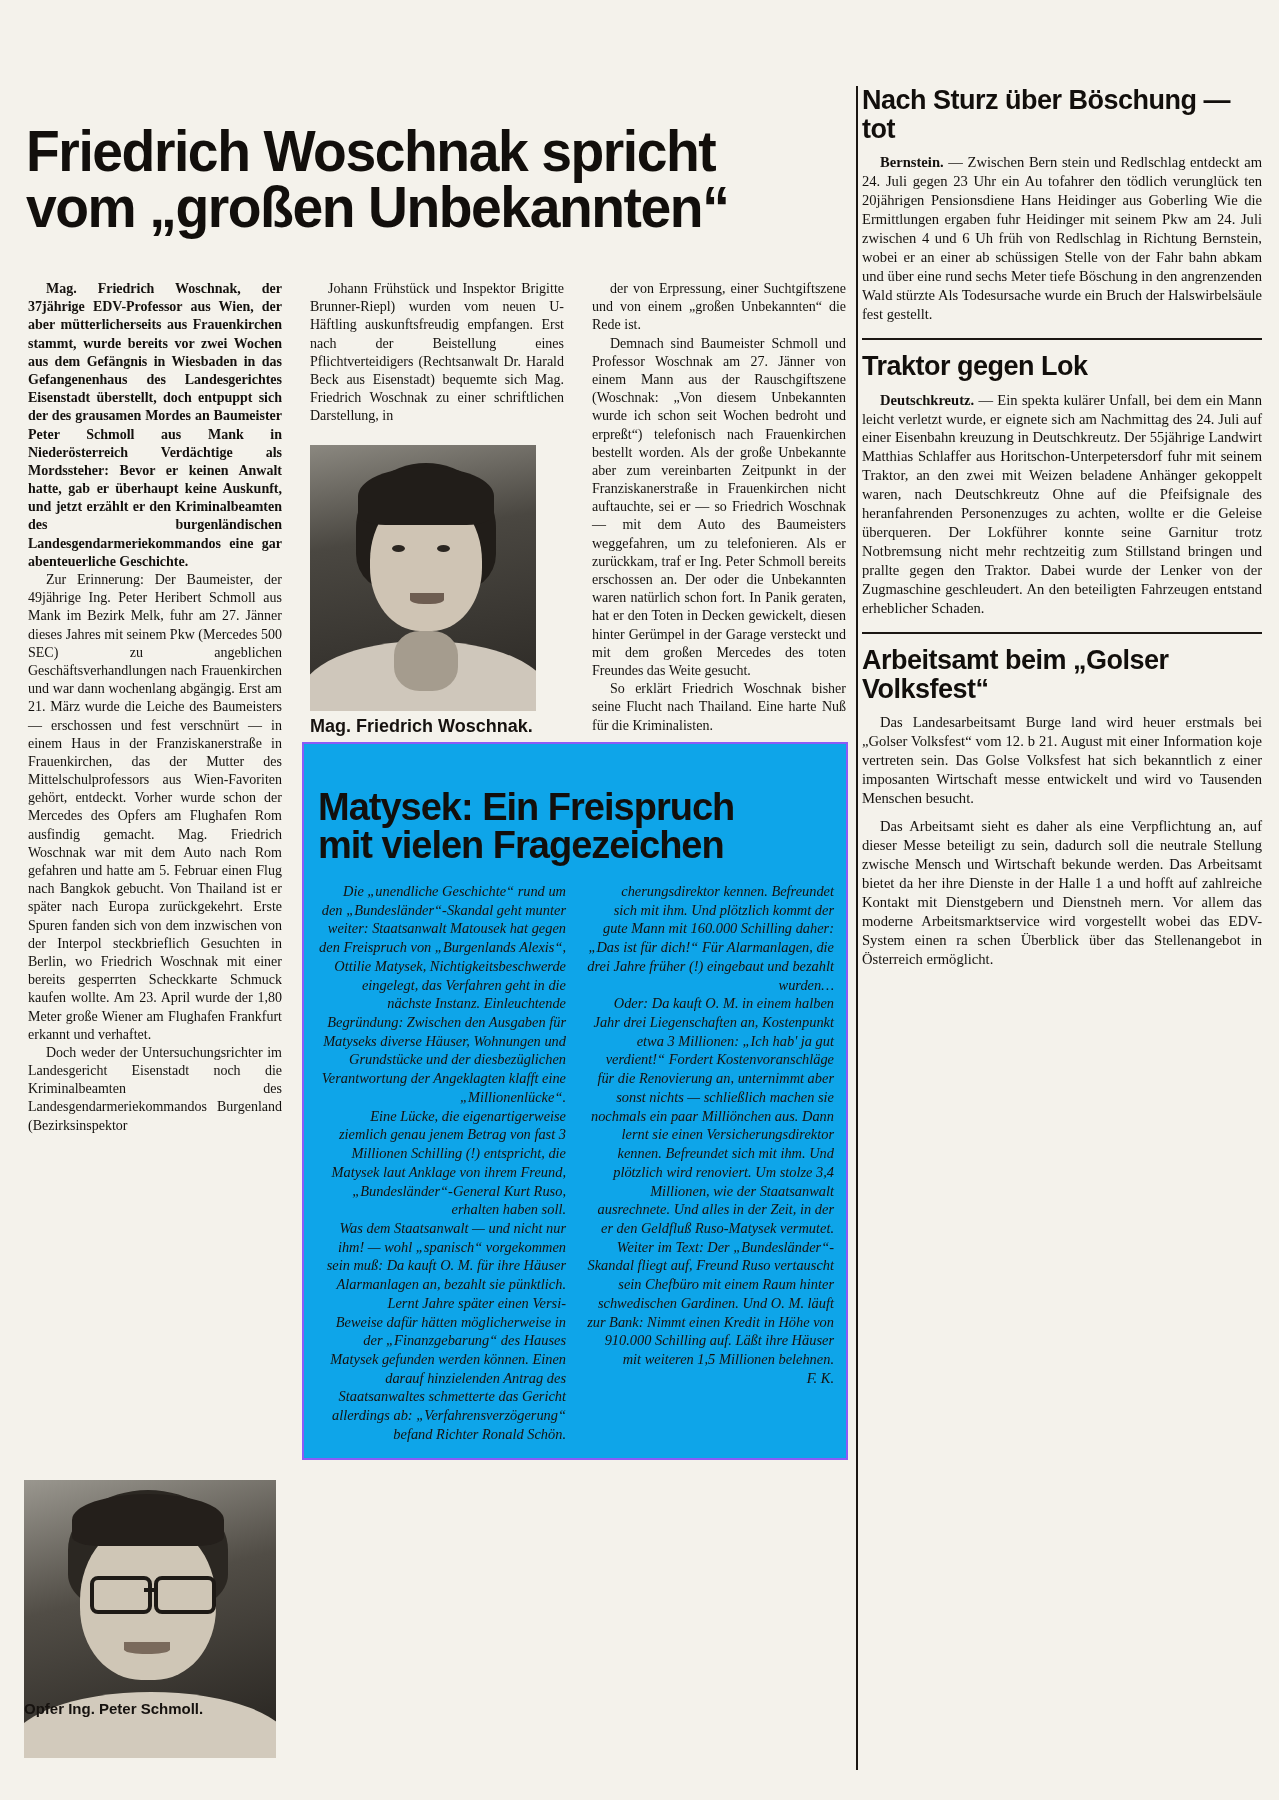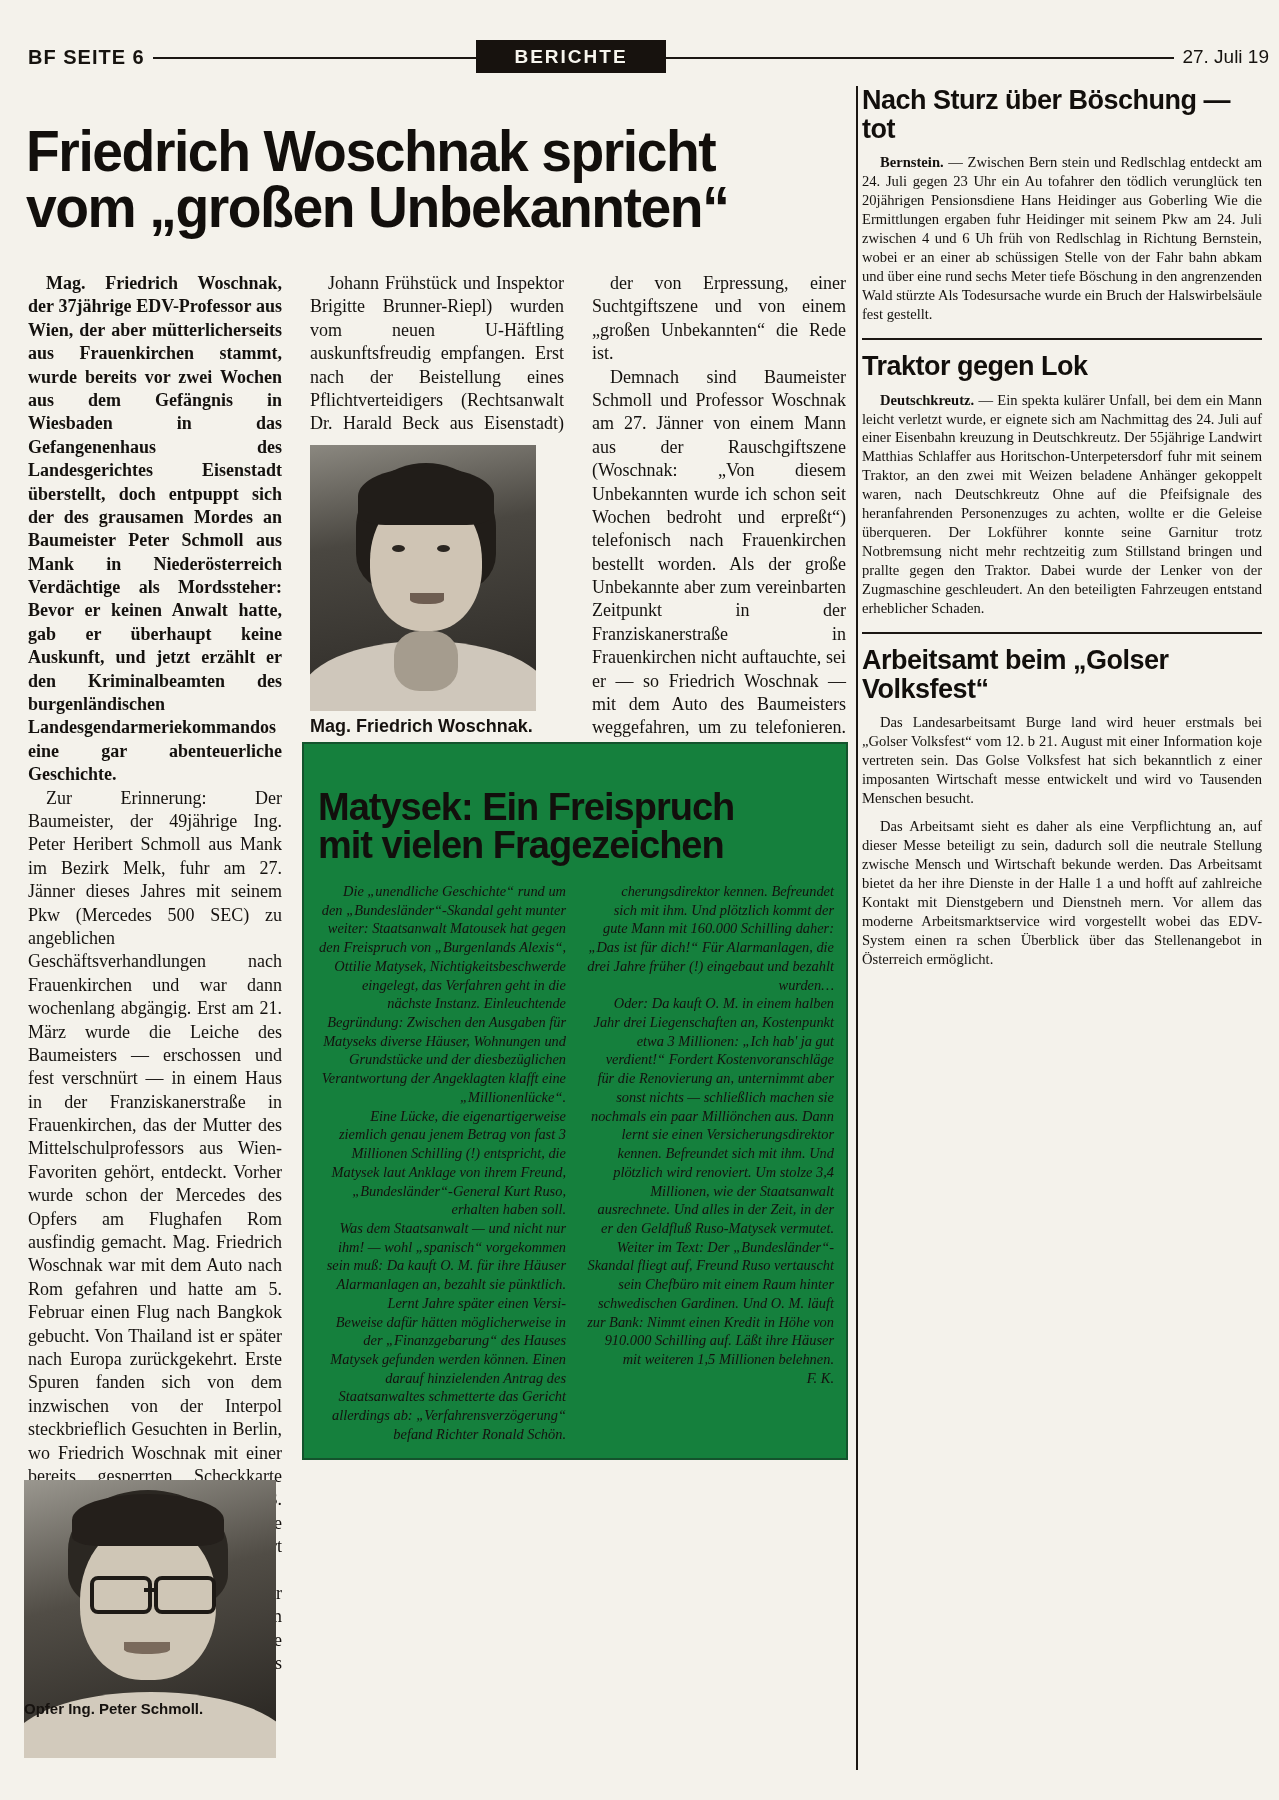--- a/index.html
+++ b/index.html
@@ -95,23 +95,23 @@
 
   
   .body-cols {
     position: absolute;
     left: 28px;
     top: 272px;
     width: 820px;
   }
   .col {
     position: absolute;
-    top: 0;
+    top: 8px;
     width: 254px;
-    font-size: 18px;
+    font-size: 14px;
     line-height: 1.30;
     text-align: justify;
     hyphens: auto;
   }
   .col p { margin: 0 0 0 0; text-indent: 18px; }
   .col p.first { text-indent: 18px; }
   .col1 { left: 0; }
   .col2 { left: 282px; }
   .col3 { left: 564px; }
 
@@ -166,23 +166,23 @@
     border-radius: 0 0 40% 40%;
   }
 
   
   .matysek-box {
     position: absolute;
     left: 302px;
     top: 742px;
     width: 546px;
     height: 718px;
-    border: 2px solid #14532d;
+    border: 2px solid #8b5cf6;
     box-sizing: border-box;
-    background: #15803d;
+    background: #0ea5e9;
   }
   .matysek-head {
     position: absolute;
     left: 14px;
     top: 12px;
     width: 518px;
     font-family: "Liberation Sans", sans-serif;
     font-weight: bold;
     font-size: 38px;
     line-height: 1.02;
@@ -273,26 +273,20 @@
     margin: 14px 0 12px 0;
     width: 400px;
   }
   .rail-block { margin-bottom: 0; }
 </style>
 </head>
 <body>
 
 <div class="page">
 
-  <div class="masthead">
-    <div class="masthead-left">BF  SEITE 6</div>
-    <div class="masthead-rule"></div>
-    <div class="masthead-badge">BERICHTE</div>
-    <div class="masthead-right">27. Juli 19</div>
-  </div>
 
   <h1 class="main-headline">
     <span class="l1">Friedrich Woschnak spricht</span>
     <span class="l2">vom „großen Unbekannten“</span>
   </h1>
 
   <div class="body-cols">
 
     <div class="col col1">
       <p class="first lead">Mag. Friedrich Woschnak, der 37jährige EDV-Professor aus Wien, der aber mütterlicherseits aus Frauenkirchen stammt, wurde bereits vor zwei Wochen aus dem Gefängnis in Wiesbaden in das Gefangenenhaus des Landesgerichtes Eisenstadt überstellt, doch entpuppt sich der des grausamen Mordes an Baumeister Peter Schmoll aus Mank in Niederösterreich Verdächtige als Mordssteher: Bevor er keinen Anwalt hatte, gab er überhaupt keine Auskunft, und jetzt erzählt er den Kriminalbeamten des burgenländischen Landesgendarmeriekommandos eine gar abenteuerliche Geschichte.</p>

